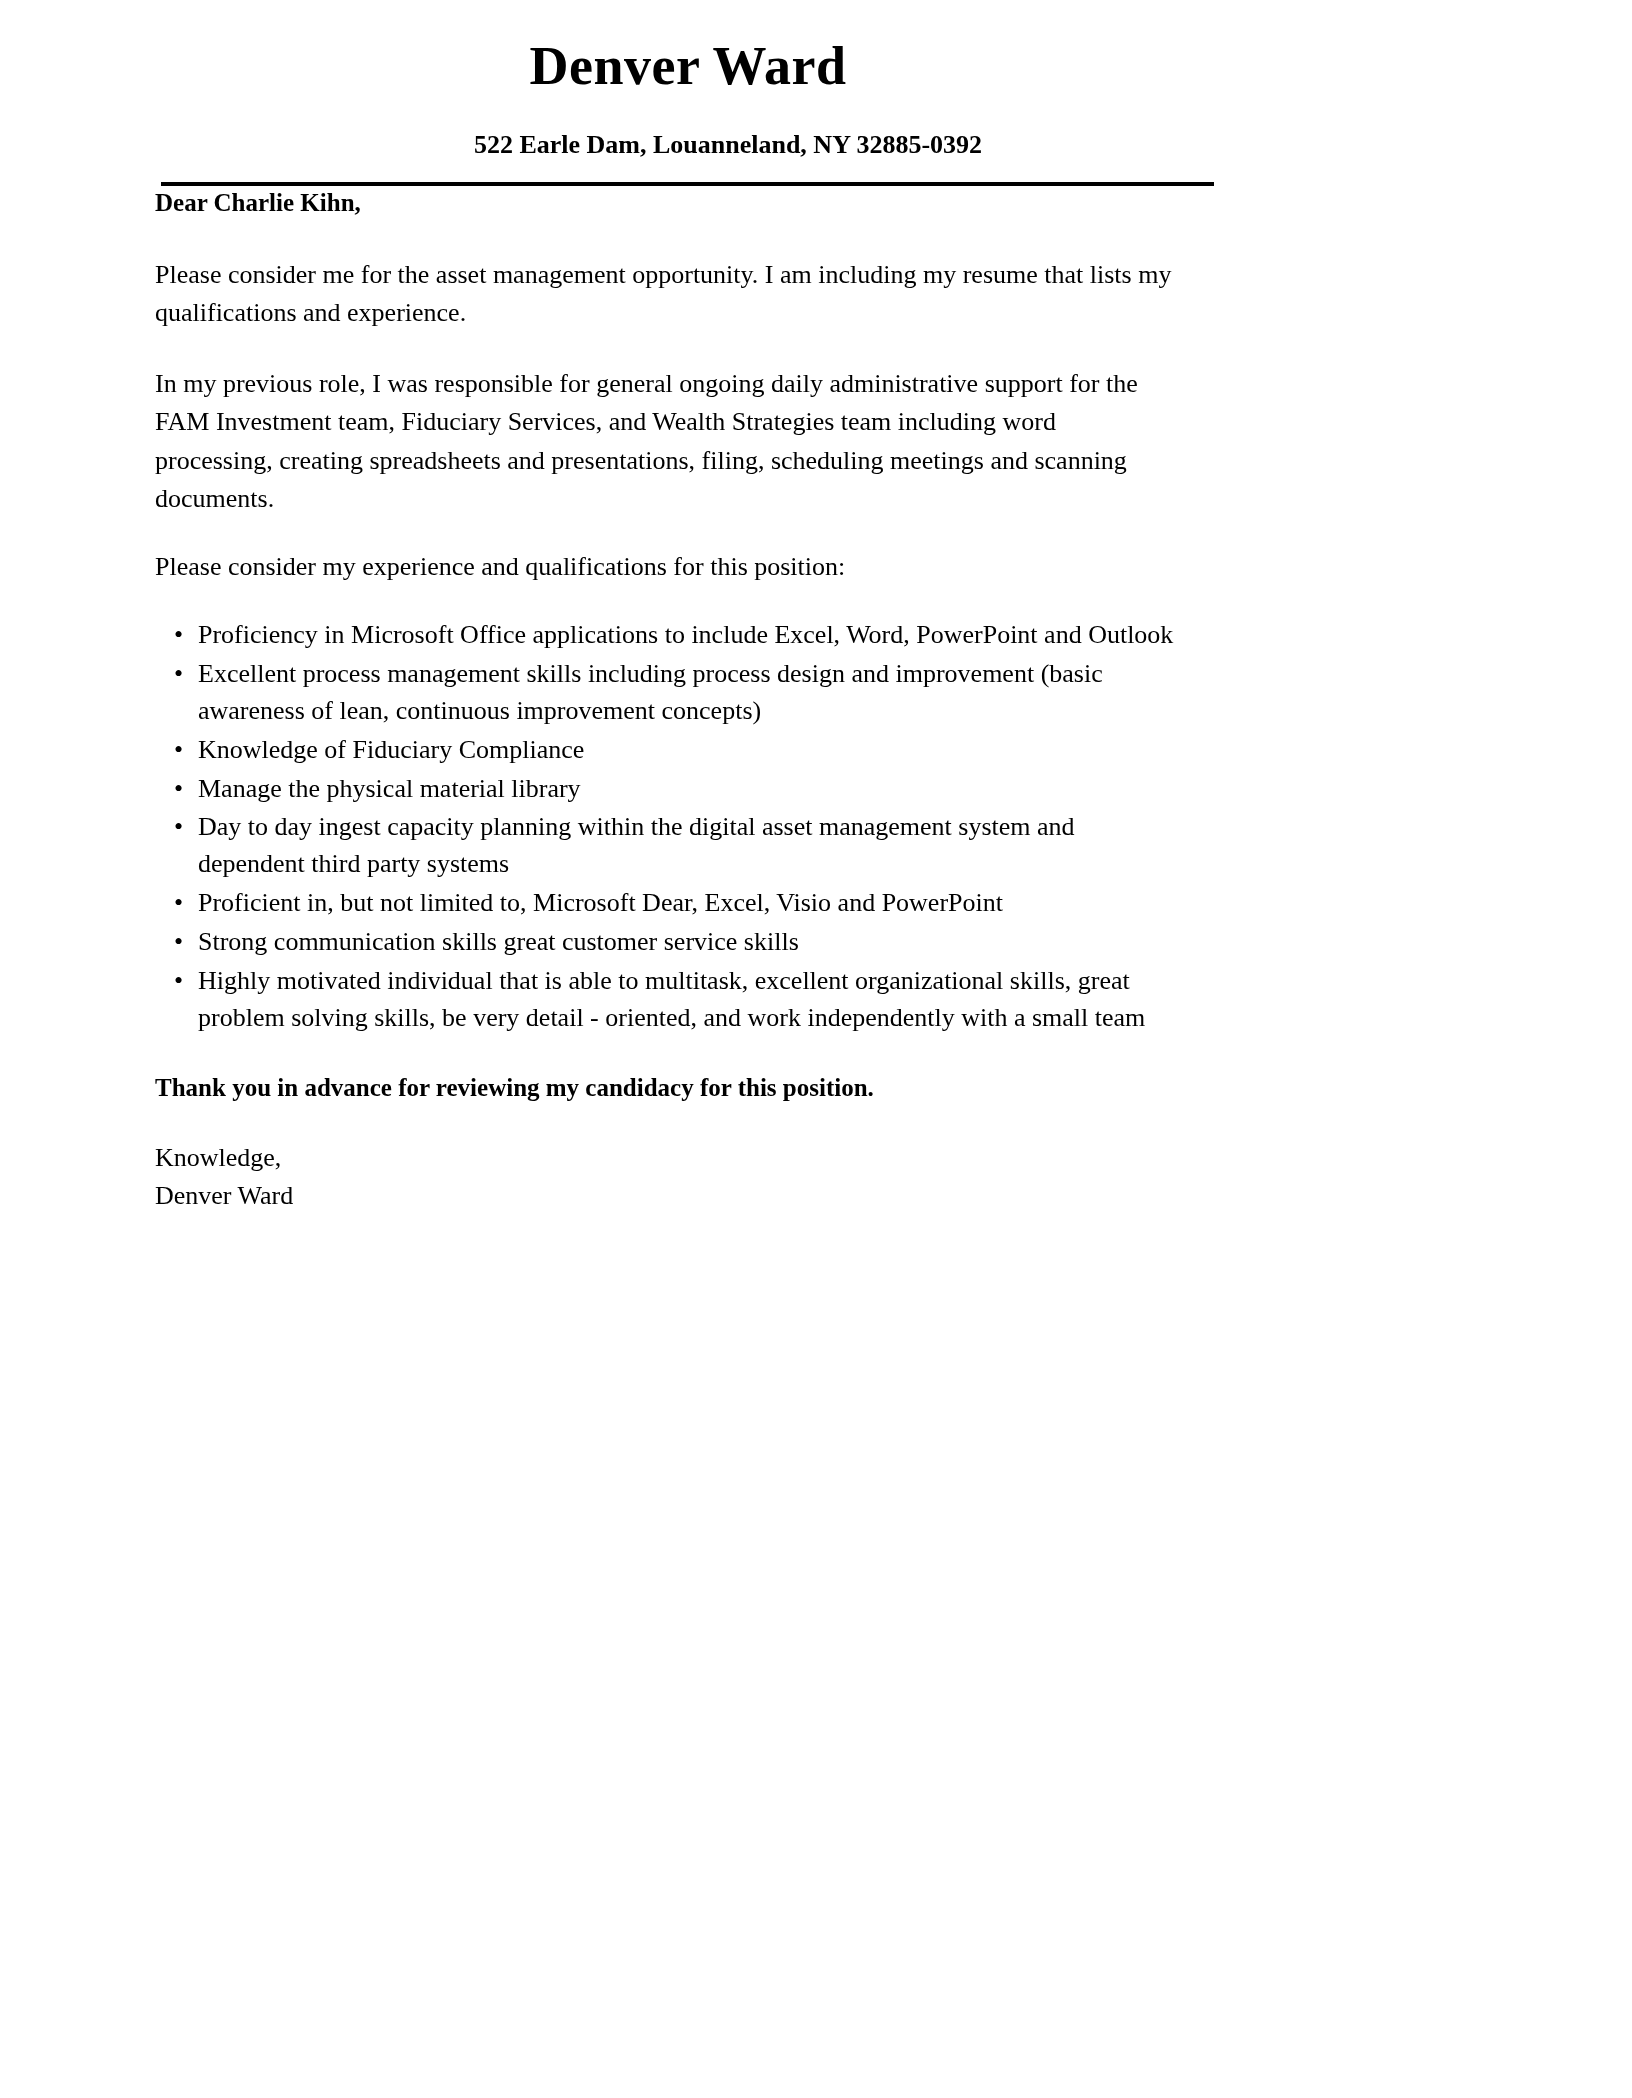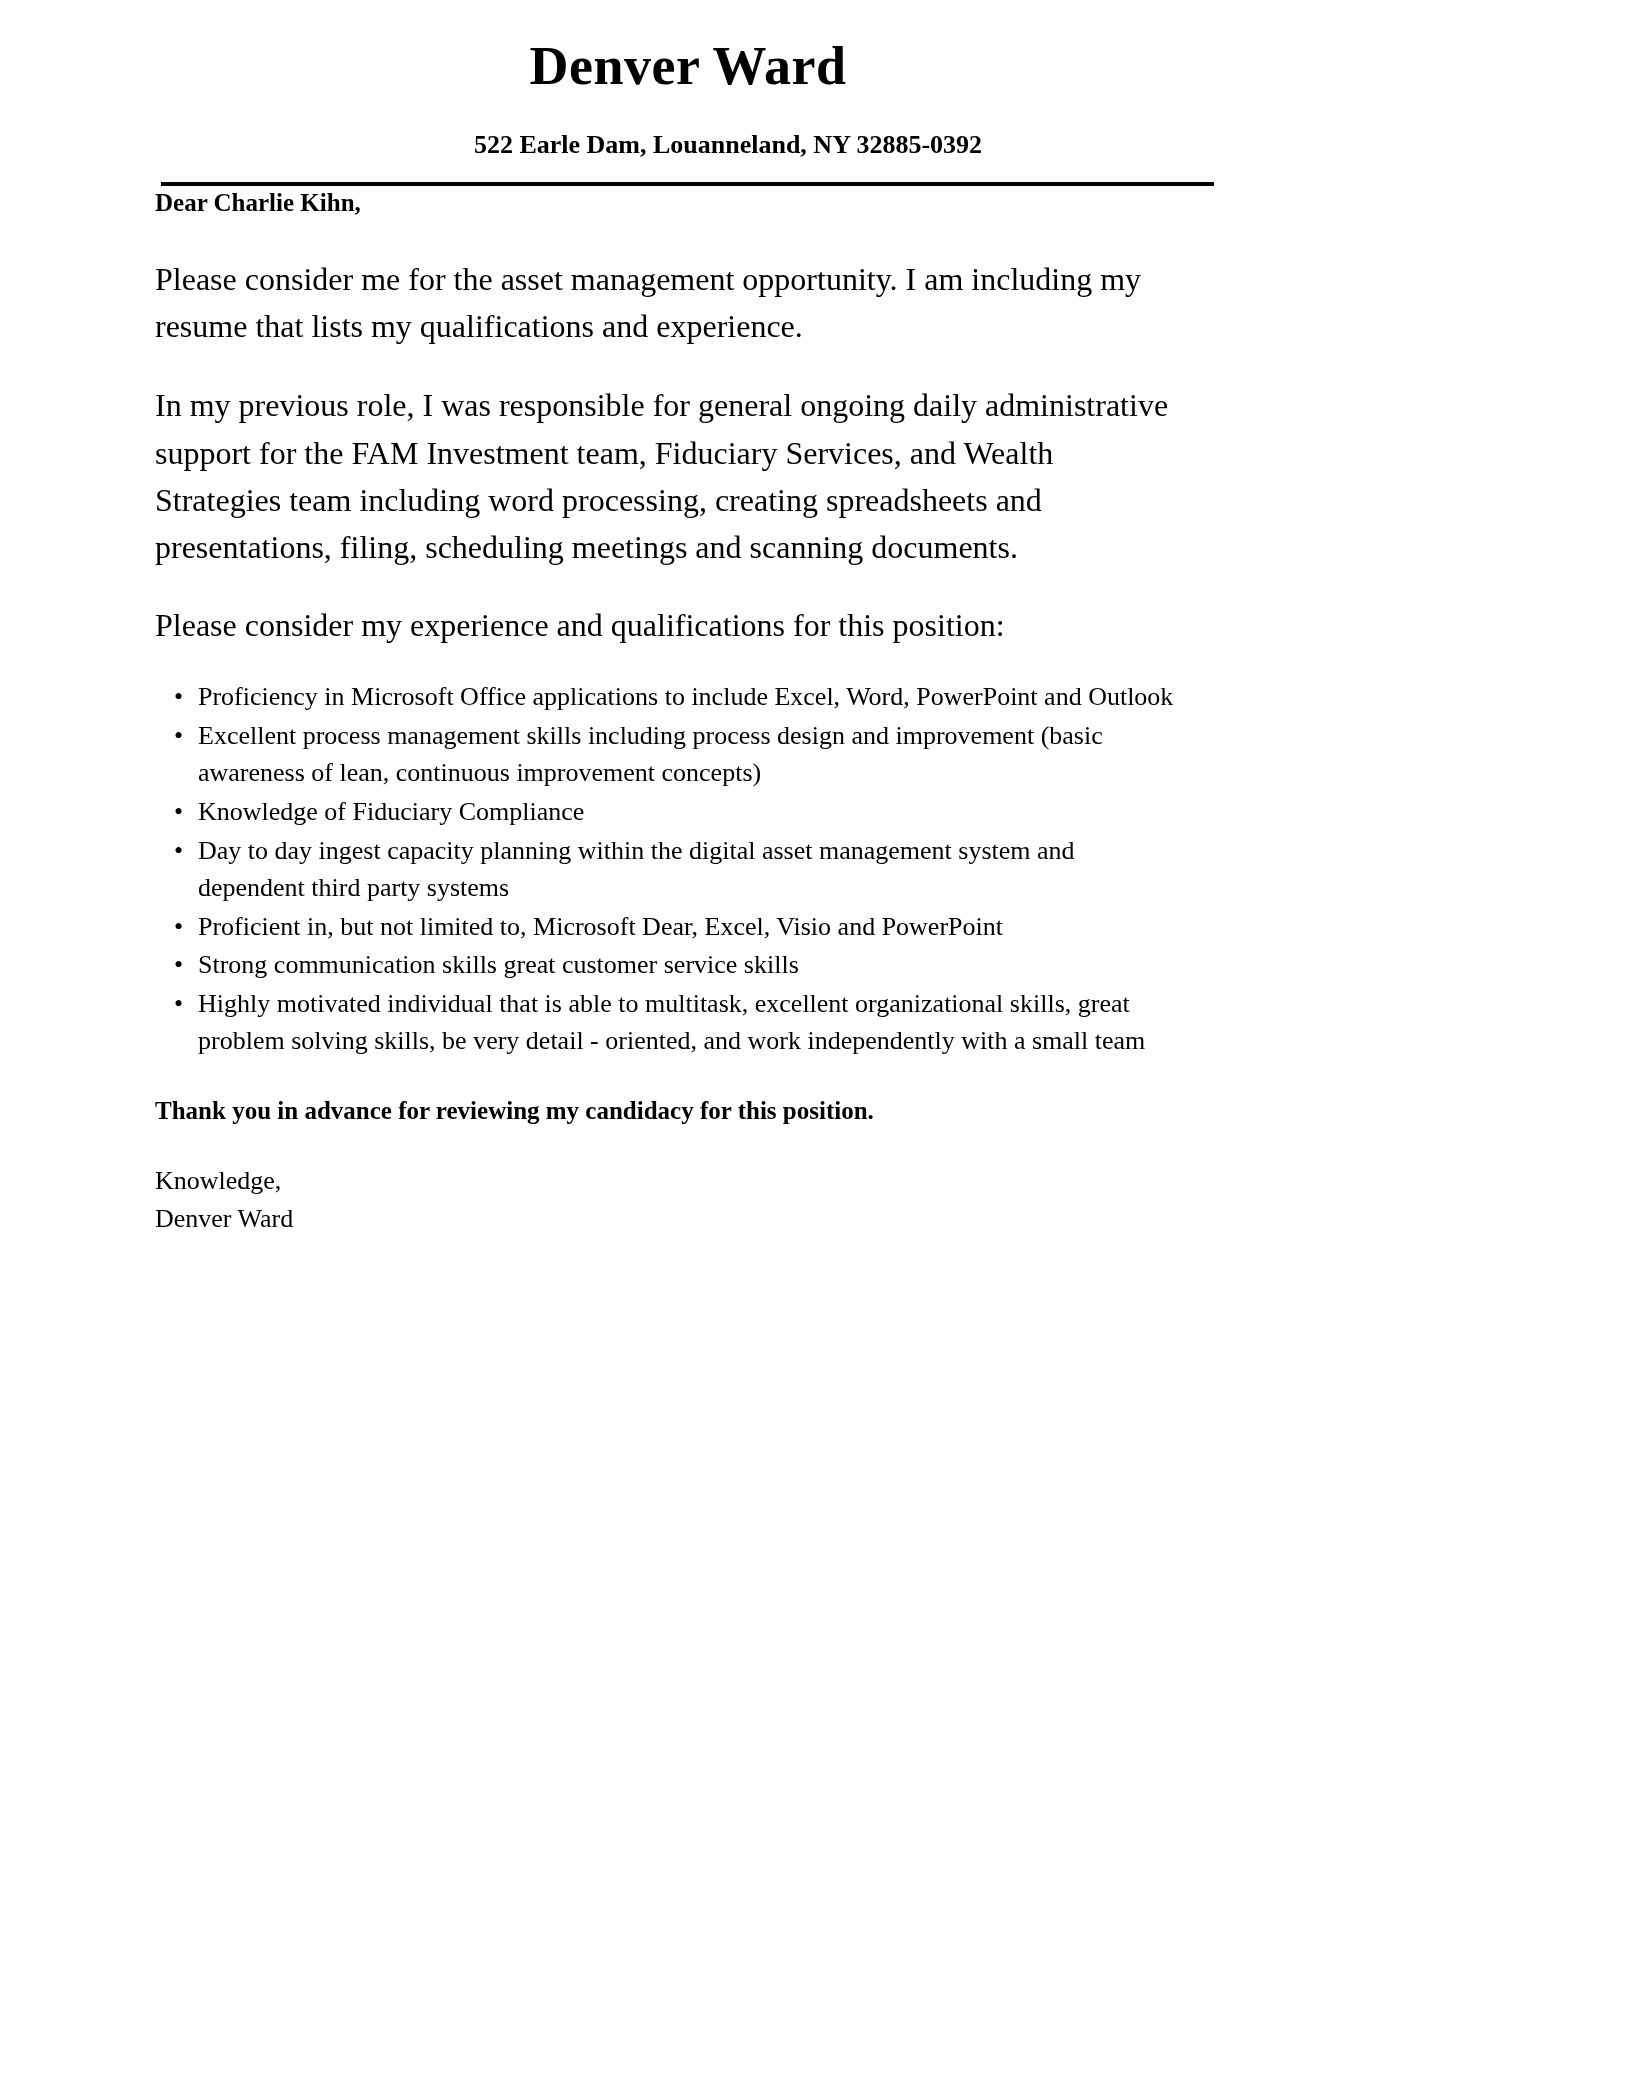--- a/index.html
+++ b/index.html
@@ -61,21 +61,21 @@
   }
 
   .salutation {
     font-size: 25px;
     font-weight: bold;
     margin: 0 0 36px 0;
     line-height: 1.35;
   }
 
   .para {
-    font-size: 32px;
+    font-size: 26px;
     line-height: 1.48;
     margin: 0 0 30px 0;
     text-align: left;
   }
 
   .para.intro-lead {
     margin-bottom: 32px;
   }
 
   .qualifications-list {
@@ -133,20 +133,21 @@
     <p class="para intro-lead">Please consider me for the asset management opportunity. I am including my resume that lists my qualifications and experience.</p>
 
     <p class="para">In my previous role, I was responsible for general ongoing daily administrative support for the FAM Investment team, Fiduciary Services, and Wealth Strategies team including word processing, creating spreadsheets and presentations, filing, scheduling meetings and scanning documents.</p>
 
     <p class="para">Please consider my experience and qualifications for this position:</p>
 
     <ul class="qualifications-list">
       <li>Proficiency in Microsoft Office applications to include Excel, Word, PowerPoint and Outlook</li>
       <li>Excellent process management skills including process design and improvement (basic awareness of lean, continuous improvement concepts)</li>
       <li>Knowledge of Fiduciary Compliance</li>
+      <li>Manage the physical material library</li>
       <li>Day to day ingest capacity planning within the digital asset management system and dependent third party systems</li>
       <li>Proficient in, but not limited to, Microsoft Dear, Excel, Visio and PowerPoint</li>
       <li>Strong communication skills great customer service skills</li>
       <li>Highly motivated individual that is able to multitask, excellent organizational skills, great problem solving skills, be very detail - oriented, and work independently with a small team</li>
     </ul>
 
     <p class="closing-statement">Thank you in advance for reviewing my candidacy for this position.</p>
 
     <div class="signoff">
       <span class="signoff-line">Knowledge,</span>

